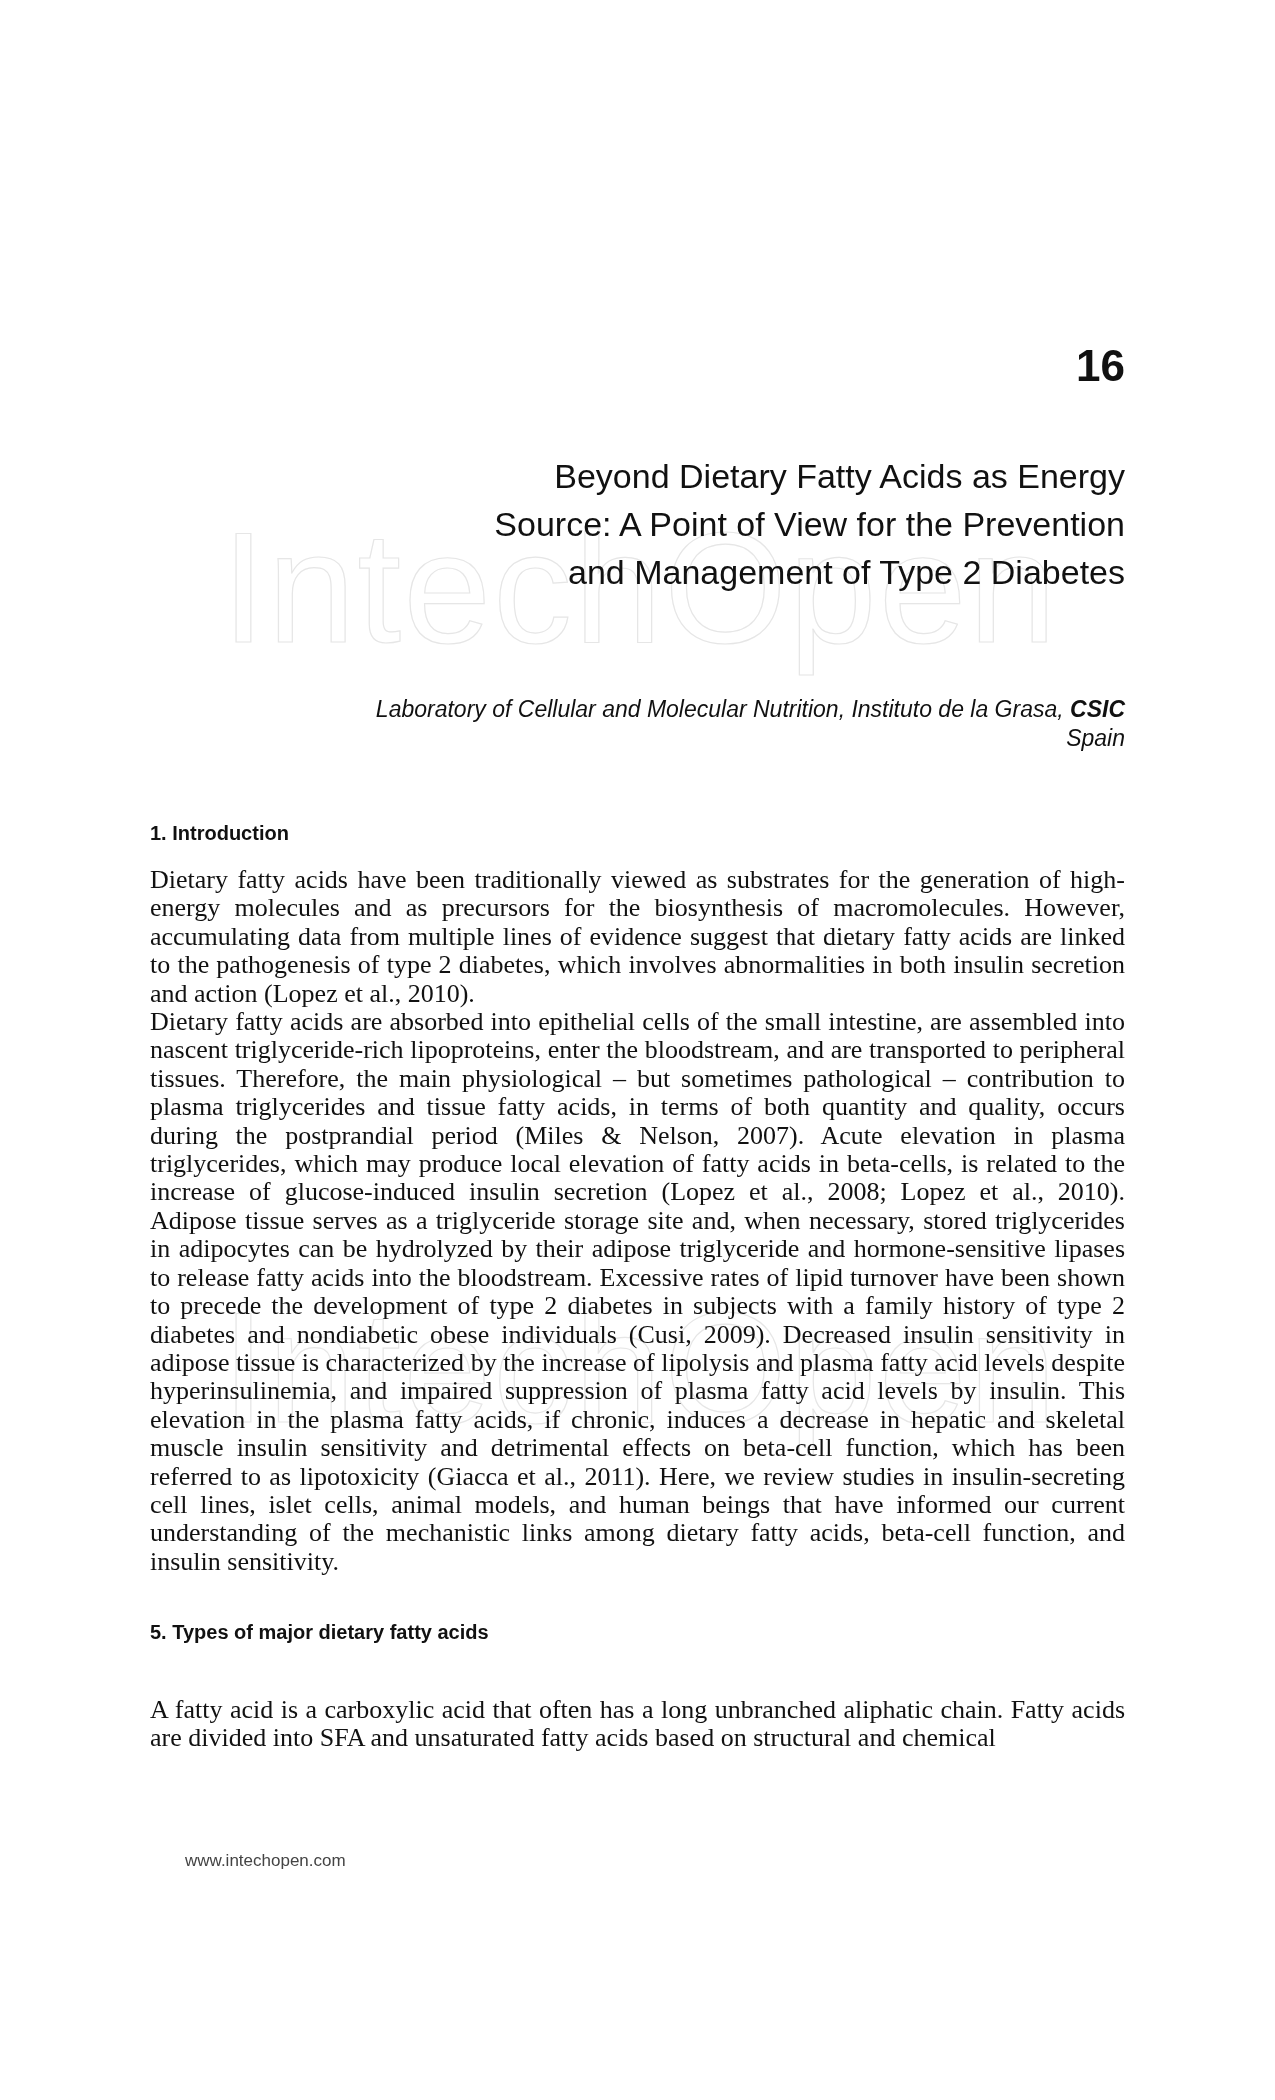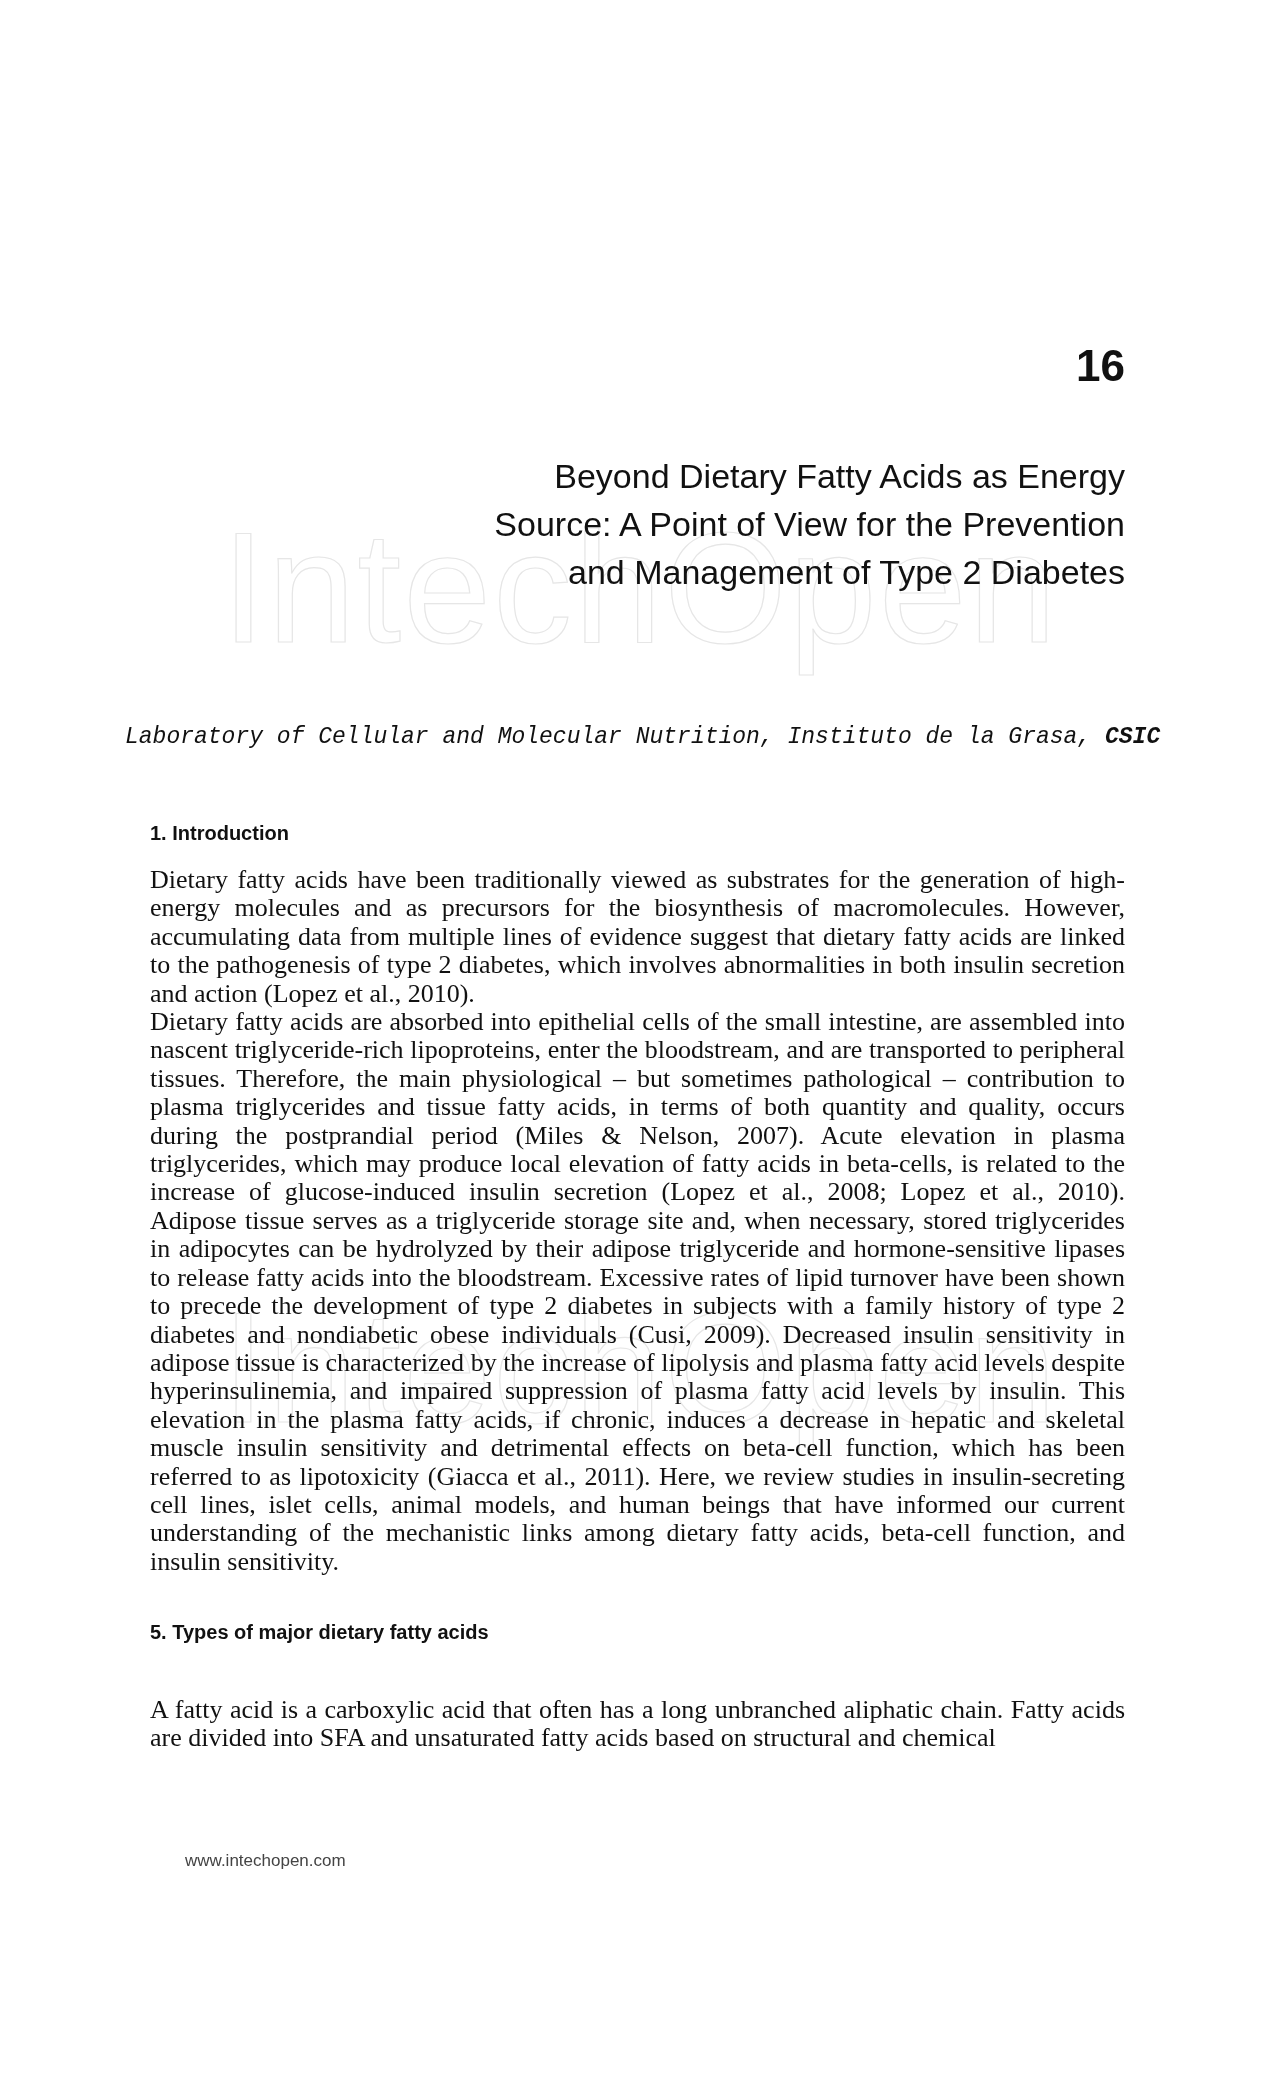--- a/index.html
+++ b/index.html
@@ -28,21 +28,21 @@
   }
   .title div { white-space: nowrap; }
 
   .authors {
     position: absolute; right: 150px; top: 634px; width: 1000px; text-align: right;
     font-family: "Liberation Serif", serif; font-size: 25px; line-height: 29px; color: #111;
   }
   .authors div { white-space: nowrap; }
   .affil {
     position: absolute; right: 150px; top: 695px; width: 1000px; text-align: right;
-    font-family: Liberation Mono, monospace; font-style: italic; font-size: 23px; line-height: 29px; color: #111; margin-top: 28px;
+    font-family: Liberation Sans, sans-serif; font-style: italic; font-size: 23px; line-height: 29px; color: #111;
   }
   .affil div { white-space: nowrap; }
   .affil b { font-weight: 700; }
 
   .h2 {
     position: absolute; left: 150px;
     font-family: "Liberation Sans", sans-serif; font-weight: 700;
     font-size: 20px; line-height: 30px; color: #111;
   }
   .h2-1 { top: 818px; }
@@ -73,20 +73,21 @@
 
   <div class="title">
     <div>Beyond Dietary Fatty Acids as Energy</div>
     <div>Source: A Point of View for the Prevention</div>
     <div>and Management of Type 2 Diabetes</div>
   </div>
 
 
   <div class="affil">
     <div><span>Laboratory of Cellular and Molecular Nutrition, Instituto de la Grasa, </span><b>CSIC</b></div>
+    <div>Spain</div>
   </div>
 
   <div class="h2 h2-1">1. Introduction</div>
   <div class="body body-1">
     <p>Dietary fatty acids have been traditionally viewed as substrates for the generation of high-energy molecules and as precursors for the biosynthesis of macromolecules. However, accumulating data from multiple lines of evidence suggest that dietary fatty acids are linked to the pathogenesis of type 2 diabetes, which involves abnormalities in both insulin secretion and action (Lopez et al., 2010).</p>
     <p>Dietary fatty acids are absorbed into epithelial cells of the small intestine, are assembled into nascent triglyceride-rich lipoproteins, enter the bloodstream, and are transported to peripheral tissues. Therefore, the main physiological – but sometimes pathological – contribution to plasma triglycerides and tissue fatty acids, in terms of both quantity and quality, occurs during the postprandial period (Miles &amp; Nelson, 2007). Acute elevation in plasma triglycerides, which may produce local elevation of fatty acids in beta-cells, is related to the increase of glucose-induced insulin secretion (Lopez et al., 2008; Lopez et al., 2010). Adipose tissue serves as a triglyceride storage site and, when necessary, stored triglycerides in adipocytes can be hydrolyzed by their adipose triglyceride and hormone-sensitive lipases to release fatty acids into the bloodstream. Excessive rates of lipid turnover have been shown to precede the development of type 2 diabetes in subjects with a family history of type 2 diabetes and nondiabetic obese individuals (Cusi, 2009). Decreased insulin sensitivity in adipose tissue is characterized by the increase of lipolysis and plasma fatty acid levels despite hyperinsulinemia, and impaired suppression of plasma fatty acid levels by insulin. This elevation in the plasma fatty acids, if chronic, induces a decrease in hepatic and skeletal muscle insulin sensitivity and detrimental effects on beta-cell function, which has been referred to as lipotoxicity (Giacca et al., 2011). Here, we review studies in insulin-secreting cell lines, islet cells, animal models, and human beings that have informed our current understanding of the mechanistic links among dietary fatty acids, beta-cell function, and insulin sensitivity.</p>
   </div>
 
   <div class="h2 h2-2">5. Types of major dietary fatty acids</div>
   <div class="body body-2">

